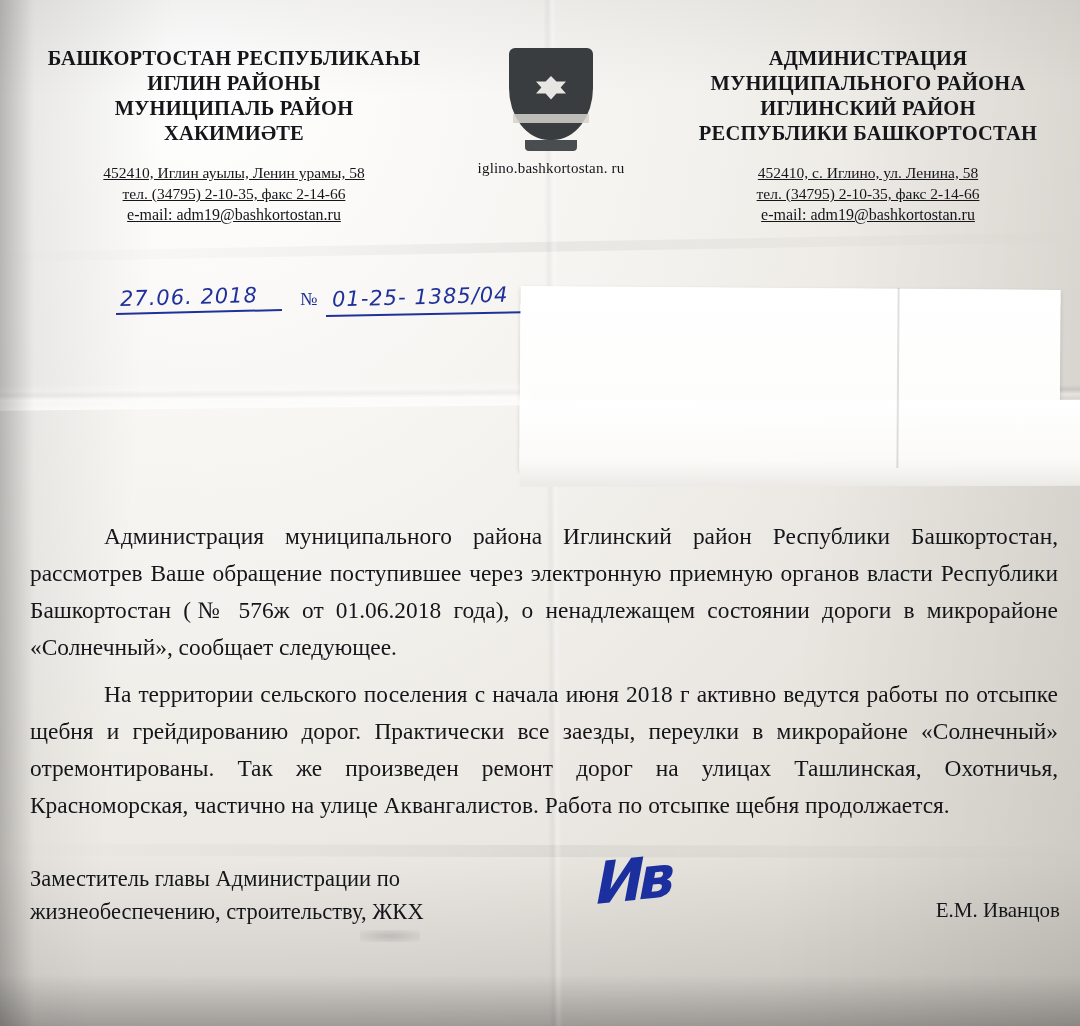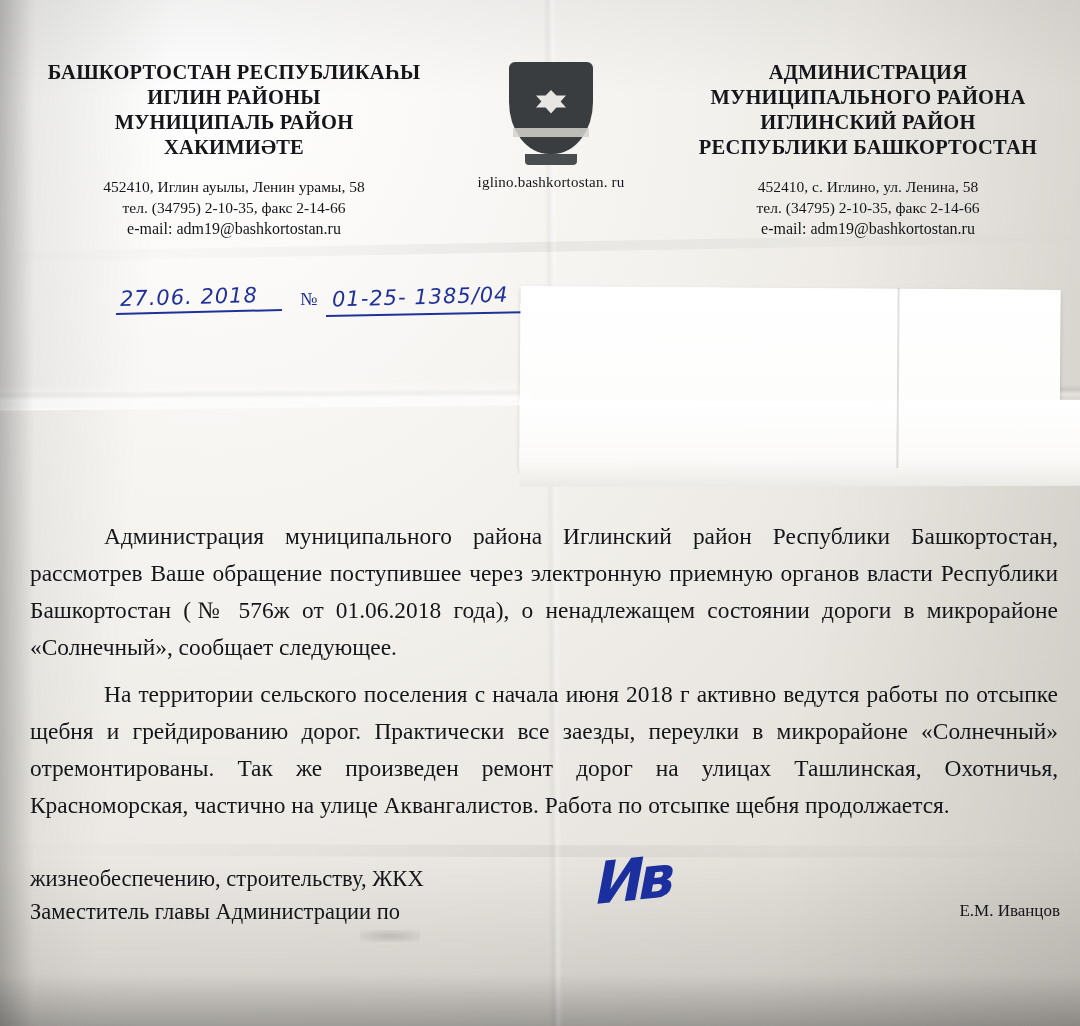--- a/index.html
+++ b/index.html
@@ -47,21 +47,21 @@
     background: linear-gradient(180deg, rgba(0,0,0,0.00), rgba(0,0,0,0.07), rgba(255,255,255,0.35), rgba(0,0,0,0.00)); }
   .crease.c3 { left: 0; top: 855px; width: 1110px; height: 12px; transform: rotate(0.5deg); }
   .crease.v1 {
     left: 560px; top: 0; width: 14px; height: 1050px;
     background: linear-gradient(90deg, rgba(0,0,0,0.00), rgba(0,0,0,0.04), rgba(255,255,255,0.25), rgba(0,0,0,0.00));
   }
 
   
   .letterhead {
     position: absolute;
-    left: 0; top: 60px;
+    left: 0; top: 46px;
     width: 1080px;
     display: flex;
     justify-content: space-between;
     align-items: flex-start;
     padding: 0 8px;
     box-sizing: border-box;
   }
   .lh-col {
     width: 400px;
     text-align: center;
@@ -71,20 +71,21 @@
   .lh-title {
     font-size: 20.5px;
     font-weight: bold;
     line-height: 25px;
     letter-spacing: 0.2px;
   }
   .lh-addr {
     margin-top: 16px;
     font-size: 15.5px;
     line-height: 21px;
+    text-decoration: underline;
   }
   .lh-addr .small { font-size: 16px; }
 
   
   .crest-wrap {
     width: 200px;
     text-align: center;
     margin-top: 2px;
   }
   .crest {
@@ -247,21 +248,21 @@
     left: 30px;
     top: 862px;
     width: 1030px;
     font-size: 22.5px;
     line-height: 33px;
     display: flex;
     justify-content: space-between;
     align-items: flex-start;
   }
   .sig-left { width: 520px; }
-  .sig-right { padding-top: 32px; font-size: 17px; }
+  .sig-right { padding-top: 32px; font-size: 21px; }
 
   .signature-mark {
     position: absolute;
     left: 596px;
     top: 846px;
     color: #1c2f9e;
     font-family: "DejaVu Sans", sans-serif;
     font-size: 58px;
     font-style: italic;
     font-weight: bold;
@@ -353,22 +354,22 @@
   <div class="overlay-fold"></div>
 
 
   <div class="body">
     <p class="p1">Администрация муниципального района Иглинский район Республики Башкортостан, рассмотрев Ваше обращение поступившее через электронную приемную органов власти Республики Башкортостан (№ 576ж от 01.06.2018 года), о ненадлежащем состоянии дороги в микрорайоне «Солнечный», сообщает следующее.</p>
     <p class="p2">На территории сельского поселения с начала июня 2018 г активно ведутся работы по отсыпке щебня и грейдированию дорог. Практически все заезды, переулки в микрорайоне «Солнечный» отремонтированы. Так же произведен ремонт дорог на улицах Ташлинская, Охотничья, Красноморская, частично на улице Аквангалистов. Работа по отсыпке щебня продолжается.</p>
   </div>
 
   <div class="signature-block">
     <div class="sig-left">
+      <div>Заместитель главы Администрации по</div>
       <div>жизнеобеспечению, строительству, ЖКХ</div>
-      <div>Заместитель главы Администрации по</div>
     </div>
     <div class="sig-right">Е.М. Иванцов</div>
   </div>
   <div class="signature-mark">Ив</div>
 
   <div class="smudge"></div>
   <div class="shadow-left"></div>
   <div class="shadow-bottom"></div>
 </div>
 

